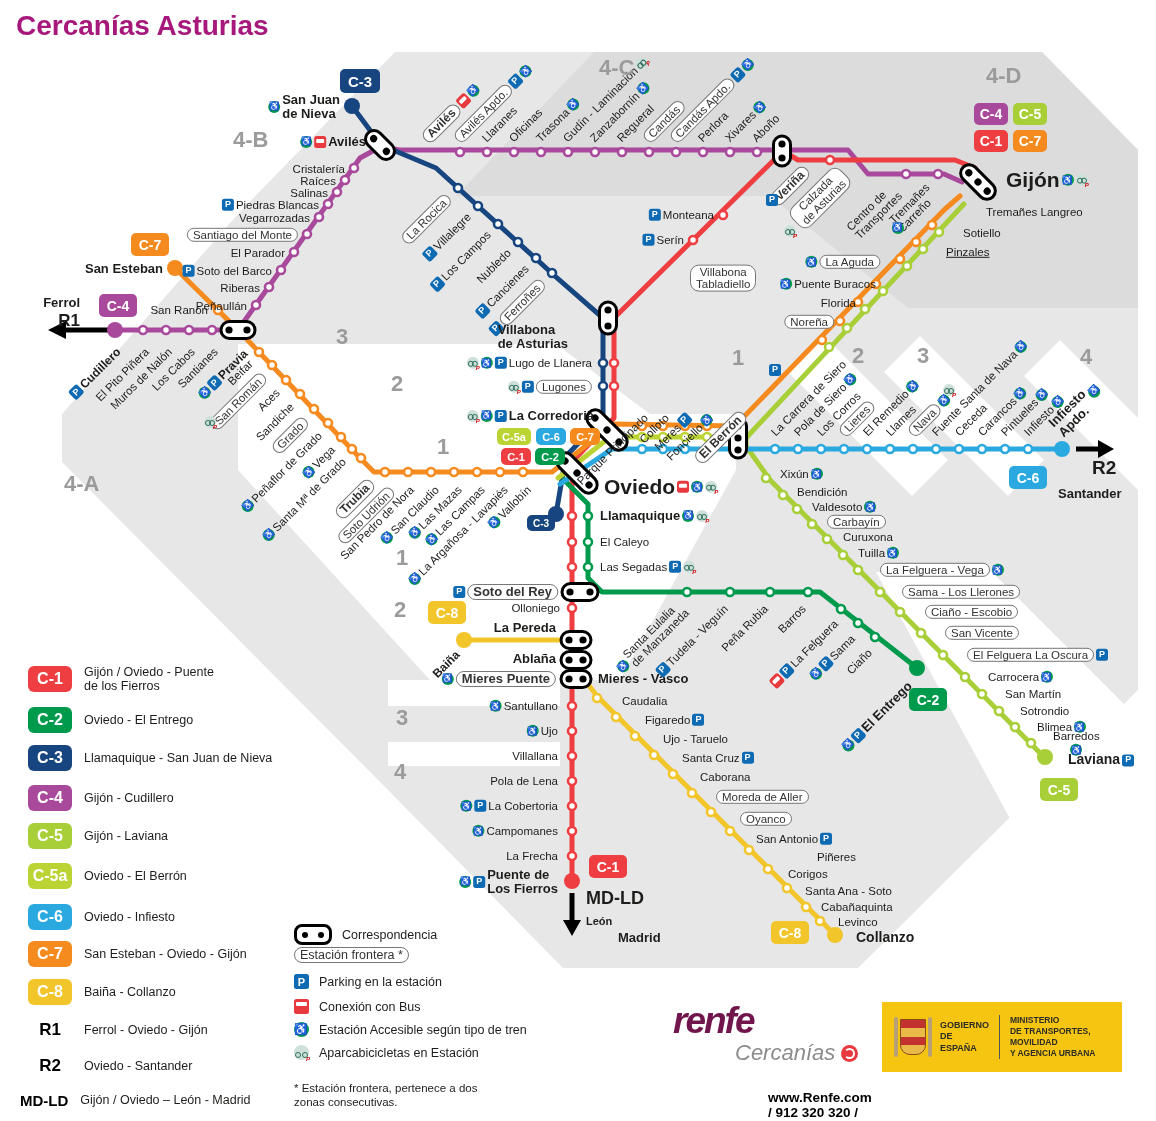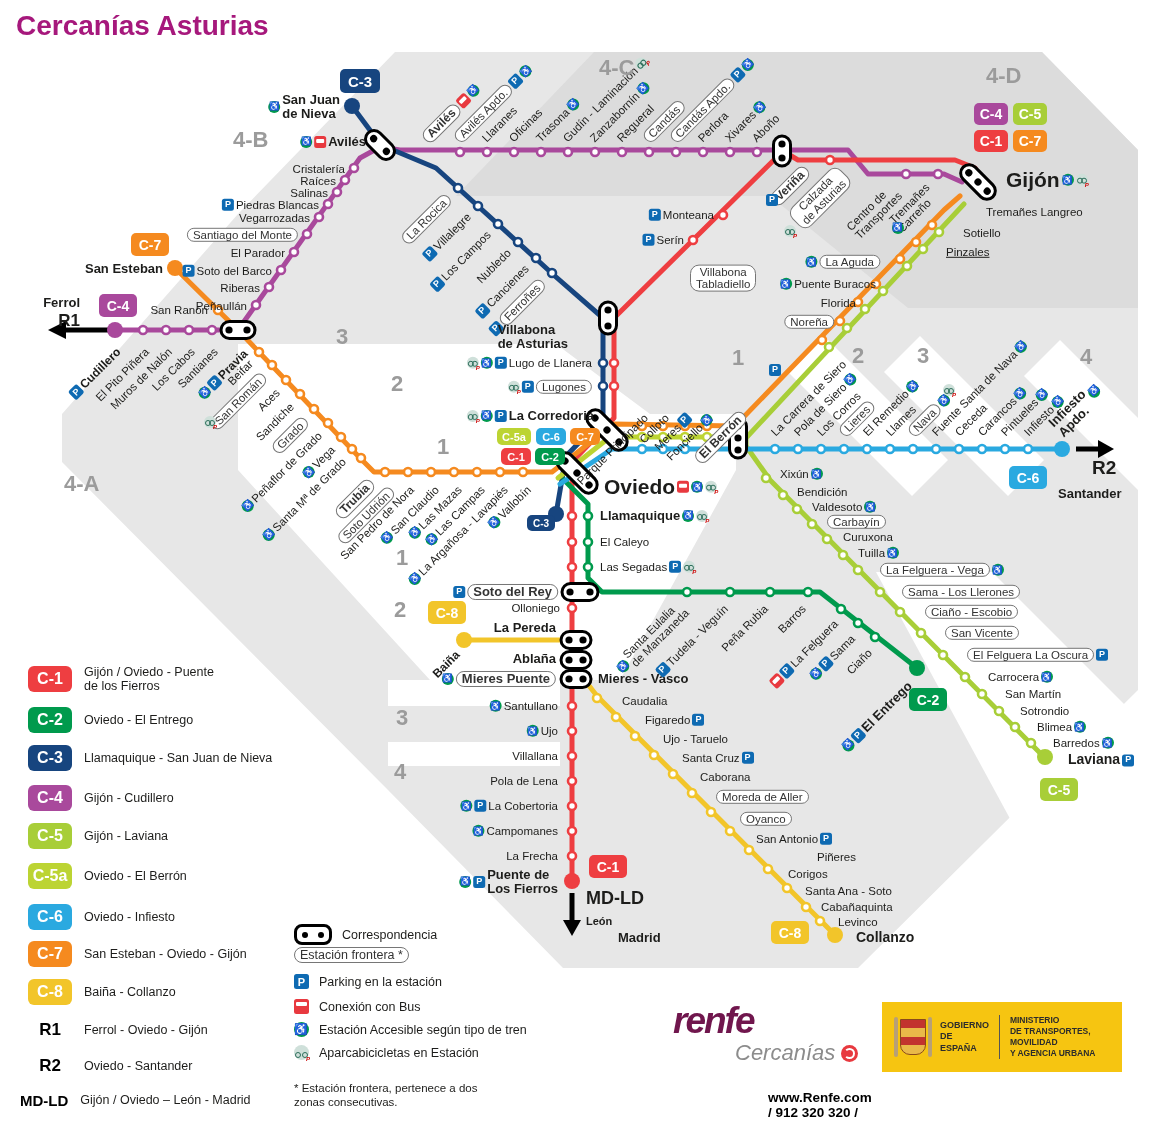--- a/index.html
+++ b/index.html
@@ -714,21 +714,21 @@
       <div class="lbl" style="left: 1005px; top: 694px; transform-origin: 0px 0px; transform: translate(0px, -50%);">
         <span class="t">San Martín</span>
       </div>
       <div class="lbl" style="left: 1020px; top: 711px; transform-origin: 0px 0px; transform: translate(0px, -50%);">
         <span class="t">Sotrondio</span>
       </div>
       <div class="lbl" style="left: 1037px; top: 727px; transform-origin: 0px 0px; transform: translate(0px, -50%);">
         <span class="t">Blimea</span>
         <span class="ic ic-acc">♿</span>
       </div>
-      <div class="lbl" style="left: 1053px; top: 743px; transform-origin: 0px 0px; transform: translate(0px, -50%);">
+      <div class="lbl" style="left: 1053px; top: 743px; transform-origin: 0px 0px; transform: translate(0px, -50%); flex-direction: column;">
         <span class="t">Barredos</span>
         <span class="ic ic-acc">♿</span>
       </div>
       <div class="lbl b" style="left: 1068px; top: 760px; font-size: 14px; transform-origin: 0px 0px; transform: translate(0px, -50%);">
         <span class="t">Laviana</span>
         <span class="ic ic-p">P</span>
       </div>
       <div class="lbl" style="left: 646px; top: 416px; transform-origin: 0px 0px; transform: rotate(-45deg) translate(-100%, -50%);">
         <span class="t">Parque Principado</span>
       </div>

